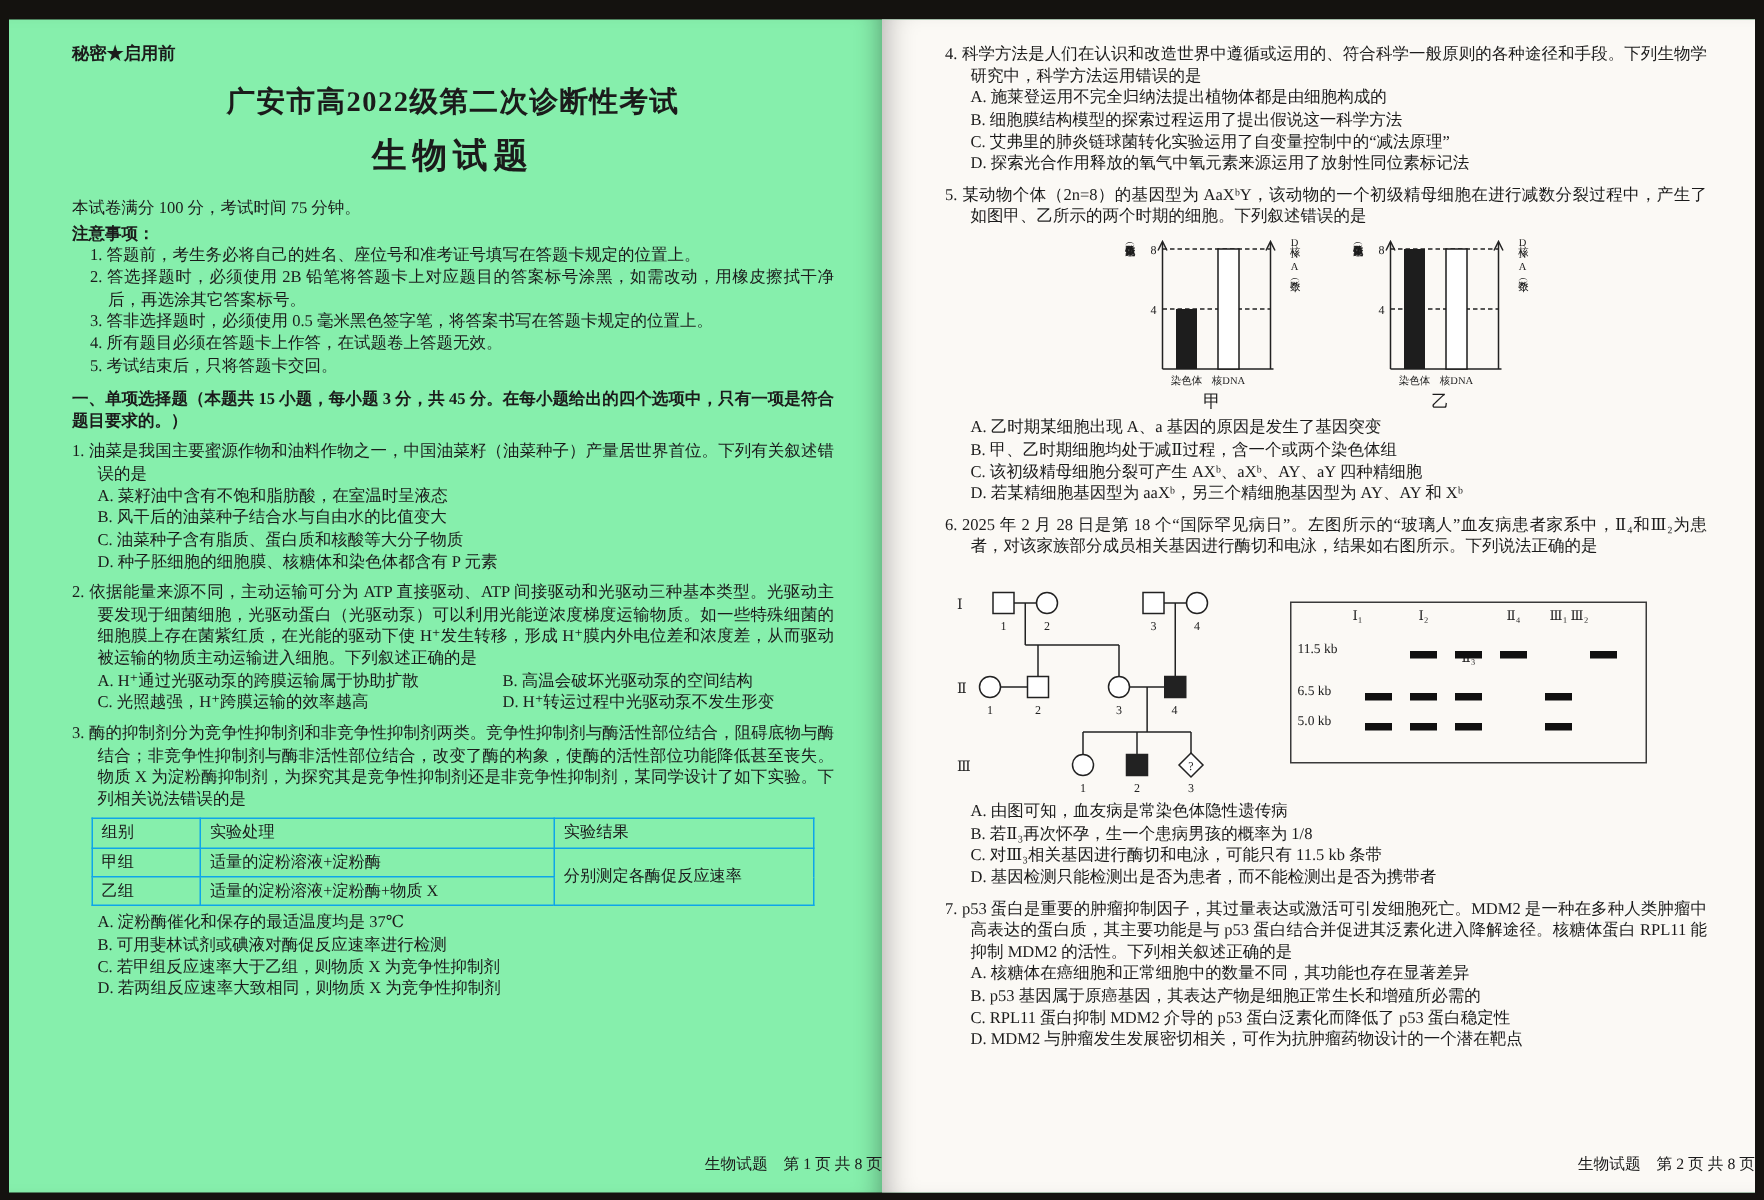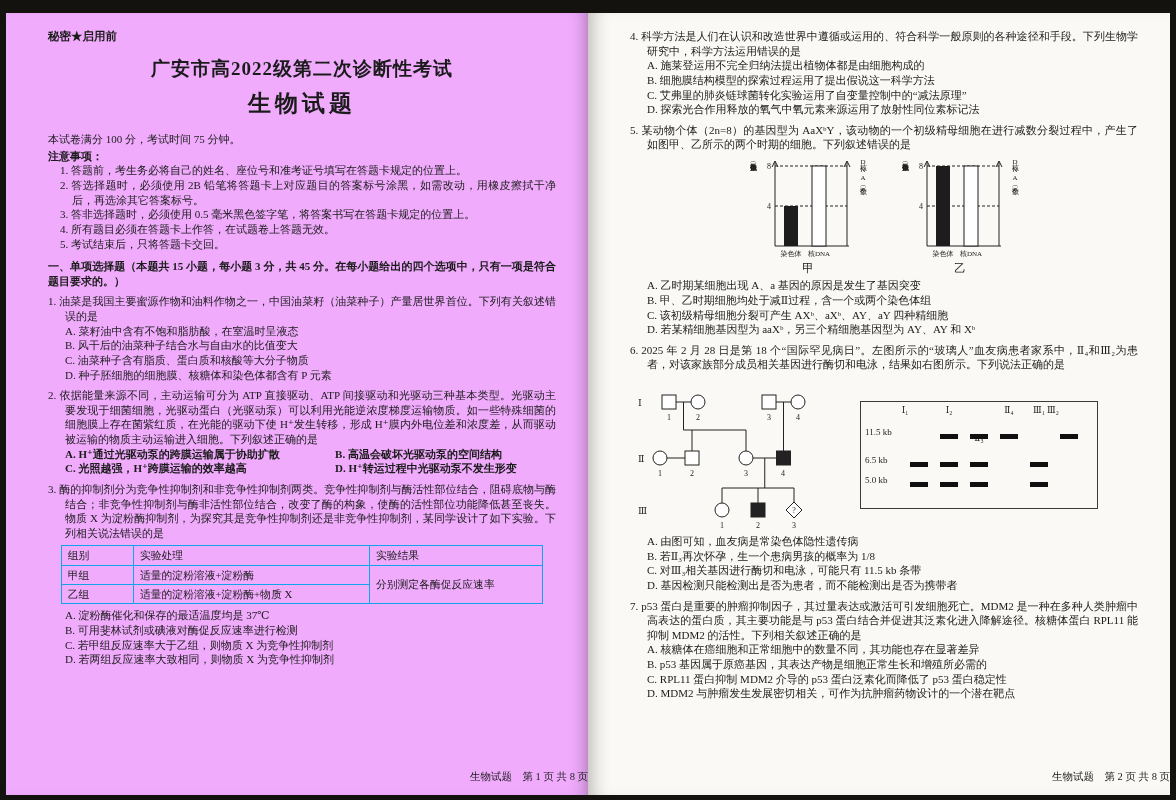--- a/index.html
+++ b/index.html
@@ -5,21 +5,21 @@
   * { margin:0; padding:0; box-sizing:border-box; }
   html,body { width:1176px; height:800px; }
   body {
     position:relative; overflow:hidden;
     background:#14120f;
     font-family:"Liberation Serif","DejaVu Serif",serif;
     color:#1b1b1b;
   }
   .sheet {
     position:absolute; left:6px; right:6px; top:13px; bottom:5px;
-    background:#f0abfc; display:flex;
+    background:#86efac; display:flex;
   }
   .page {
     width:50%; position:relative;
     padding:16px 32px 30px 42px;
     font-size:11px; line-height:1.33;
   }
   .page-left  { box-shadow: inset -14px 0 18px -14px rgba(0,0,0,.38); }
   .page-right { box-shadow: inset 16px 0 20px -14px rgba(0,0,0,.32); background:#fbf9f5; }
 
   .secrecy { font-weight:bold; font-size:11.5px; }
@@ -27,21 +27,21 @@
   .subtitle { text-align:center; font-size:23px; font-weight:bold; margin-top:7px; letter-spacing:4px; }
   .exam-info { margin-top:13px; }
   .notes-title { font-weight:bold; margin-top:2px; }
   .note { padding-left:24px; text-indent:-12px; text-align:justify; }
   .section-title { font-weight:bold; margin-top:8px; text-align:justify; }
 
   .q { margin-top:6px; }
   .stem { padding-left:17px; text-indent:-17px; text-align:justify; }
   .qnum { padding-right:3px; }
   .opt { padding-left:17px; text-align:justify; }
-  .opts2 { display:grid; grid-template-columns:55% 45%; padding-left:17px;font-weight:bold; }
+  .opts2 { display:grid; grid-template-columns:55% 45%; padding-left:17px; }
   .opts2 .opt { padding-left:0; }
 
   .exp-table { border-collapse:collapse; margin:5px auto 4px; font-size:10.8px; width:95%; }
   .exp-table th, .exp-table td { border:1px solid #0ea5e9; padding:2px 6px; text-align:left; font-weight:normal; }
   .exp-table .c-group { width:15%; }
   .exp-table .c-treat { width:49%; }
   .exp-table .c-res   { width:36%; }
 
   .footer { position:absolute; bottom:11px; left:0; right:0; text-align:right; font-size:10.5px; }
 

